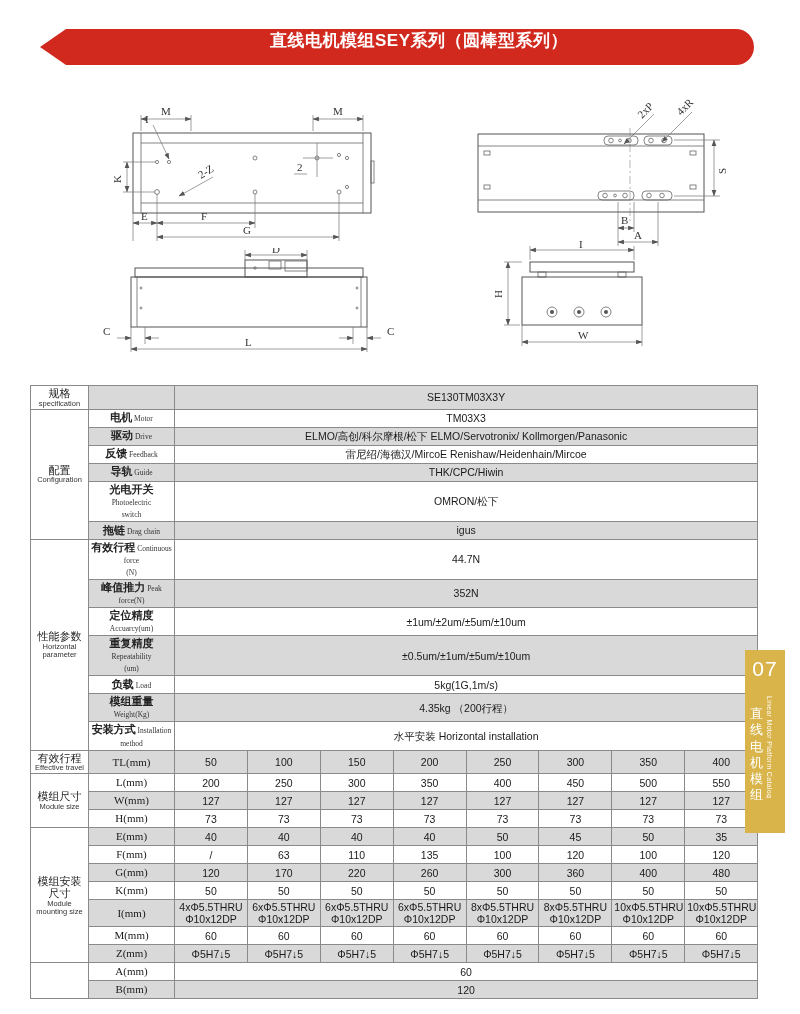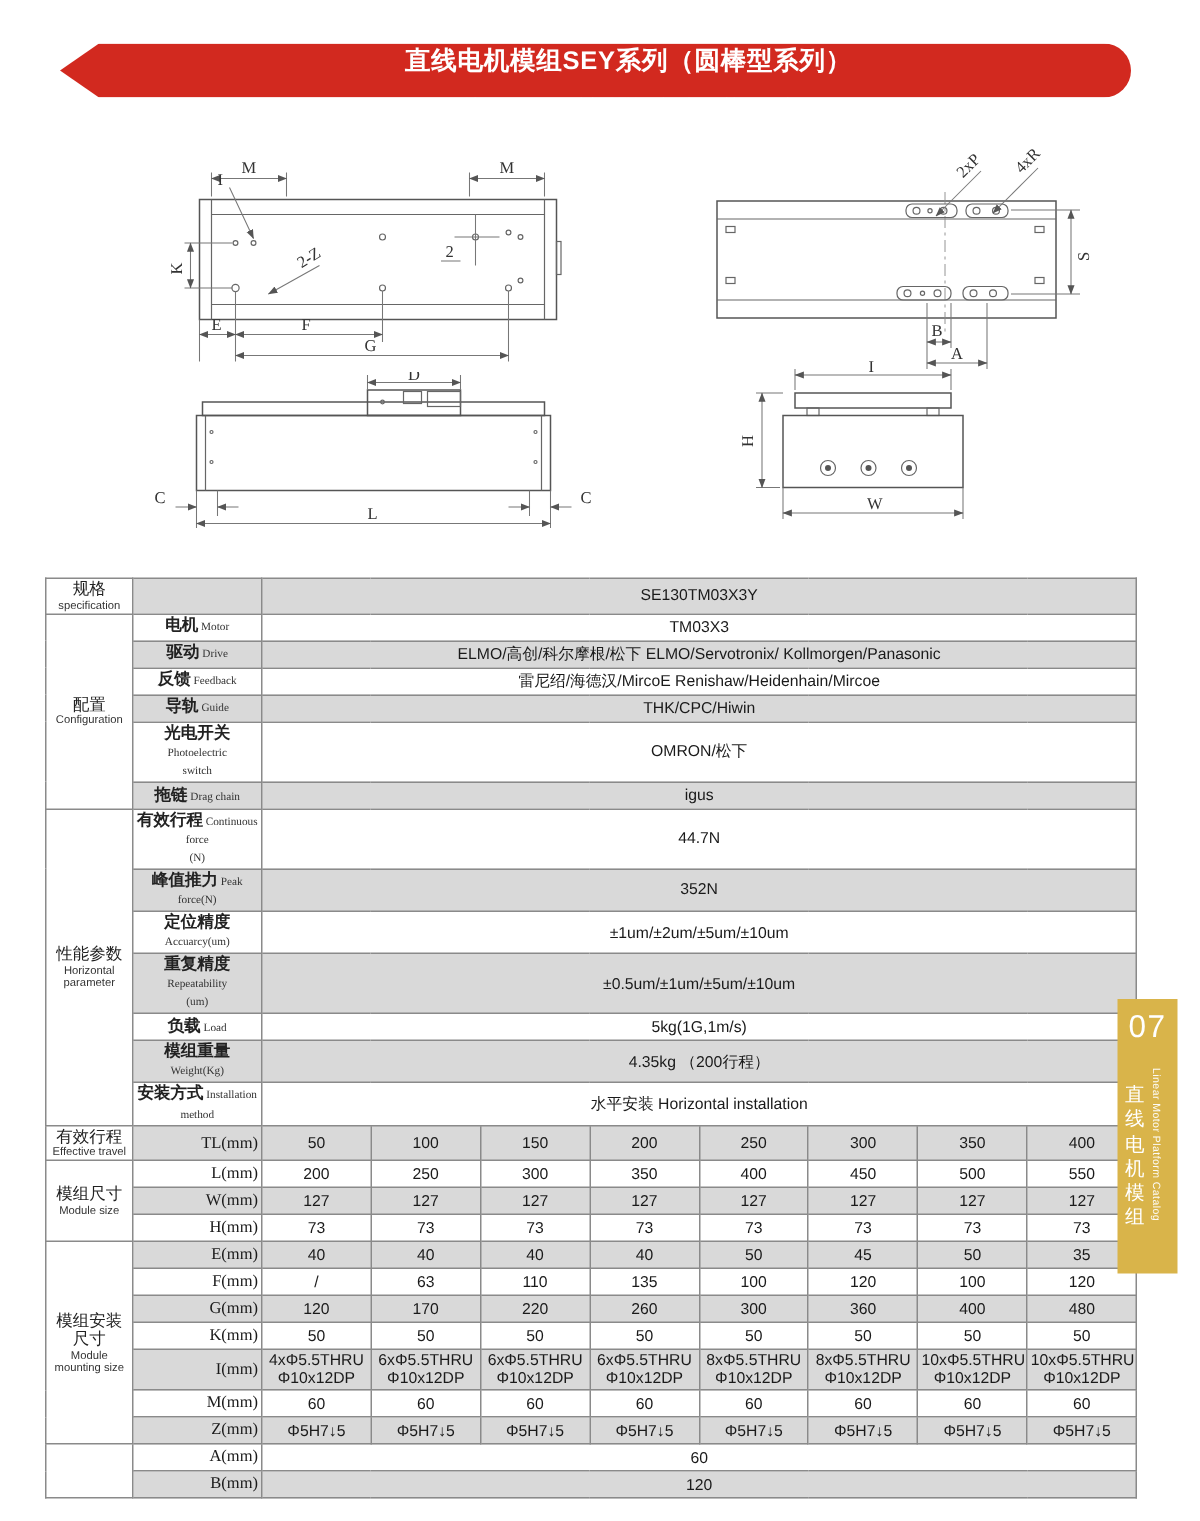--- a/index.html
+++ b/index.html
@@ -26,25 +26,25 @@
   table.spec{position:absolute;left:30px;top:385px;width:727px;border-collapse:collapse;table-layout:fixed;}
   table.spec td{border:1px solid #8a8a8a;font-size:10.5px;text-align:center;vertical-align:middle;
                 padding:1px 2px;height:18px;box-sizing:border-box;white-space:pre-line;line-height:1.15;}
   tr.stripe td{background:#d9d9d9;}
   td.gcell{background:#fff !important;text-align:center;padding:0 1px;}
   td.gcell .gzh{font-size:11px;color:#222;}
   td.gcell .gen{font-size:7.5px;color:#333;line-height:1.05;}
   td.lcell{text-align:left;padding-left:5px;font-family:Liberation Serif, serif;}
   td.lcell .zh{font-size:11px;font-weight:bold;color:#222;}
   td.lcell .en{font-size:7.5px;font-weight:normal;color:#333;}
-  td.lcell.center{text-align:right;padding-left:2px;font-size:11px;}
+  td.lcell.center{text-align:center;padding-left:2px;font-size:11px;}
   td.small{font-size:9.3px;}
 
   
-  .tab{position:absolute;left:745px;top:650px;width:40px;height:183px;color:#fff;margin-top:16px;}
+  .tab{position:absolute;left:745px;top:650px;width:40px;height:183px;color:#fff;}
   .tab .num{text-align:center;font-size:21px;padding-top:7px;letter-spacing:1px;}
   .tab .zhv{position:absolute;left:5px;top:56px;width:15px;font-size:13px;line-height:1.25;
             letter-spacing:1px;word-break:break-all;}
   .tab .env{position:absolute;left:20px;top:46px;writing-mode:vertical-lr;
             font-size:7px;line-height:1.35;letter-spacing:.3px;opacity:.95;}
 </style>
 </head>
 <body>
 
 <div id="page">

